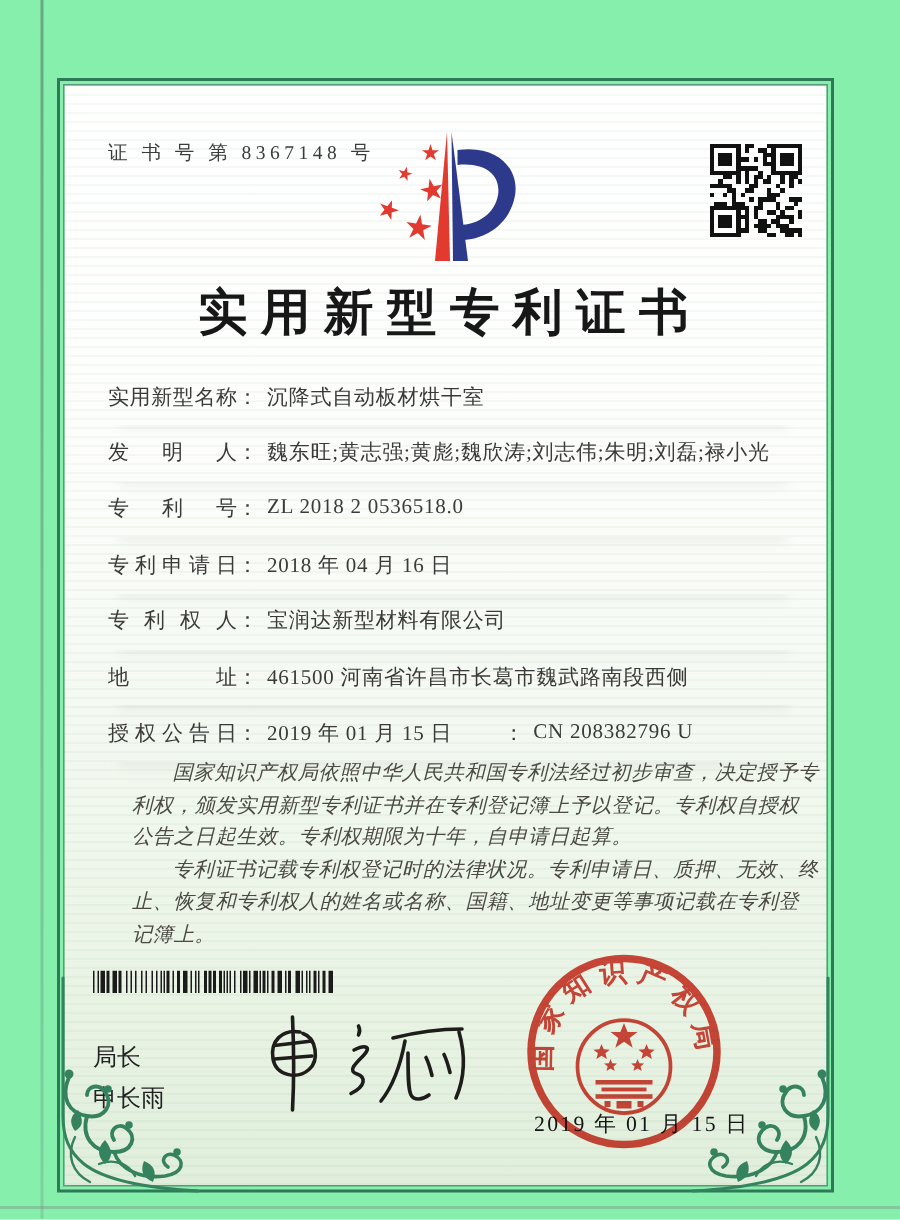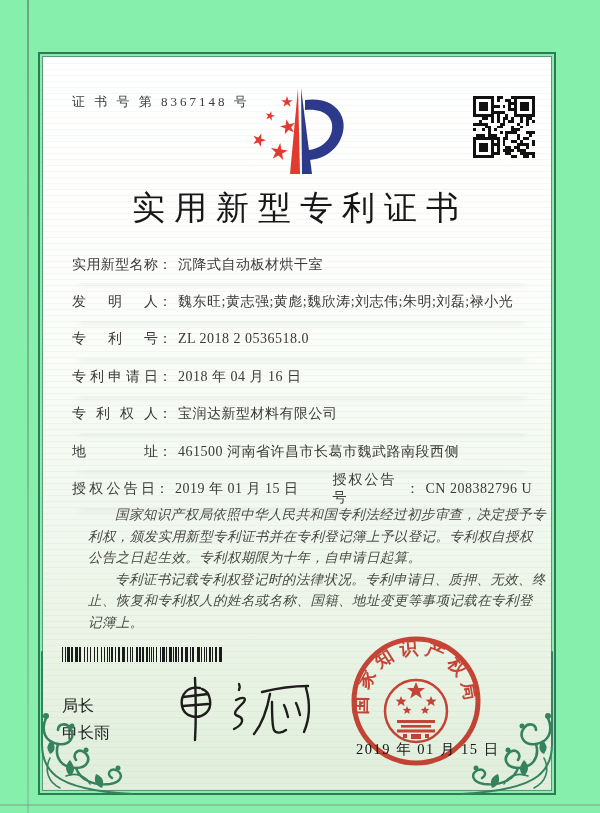--- a/index.html
+++ b/index.html
@@ -19,21 +19,21 @@
   .frame-inner{position:absolute;inset:2px;border:1px solid #5d977a;
     background:
       repeating-linear-gradient(180deg,rgba(110,170,130,.07) 0 1px,rgba(110,170,130,0) 1px 6px),
       linear-gradient(180deg,#ffffff 0%,#fdfefc 32%,#f2f8ef 62%,#e7f2e2 88%,#e0eedb 100%);}
   .flourish{position:absolute;z-index:5;}
   
   .cert-no{position:absolute;left:72px;top:93px;font-size:13px;letter-spacing:3px;color:#3b3b3b;}
   .logo{position:absolute;left:243px;top:80px;}
   .qr{position:absolute;left:471px;top:96px;width:66px;height:62px;}
   .title{position:absolute;left:0;top:186px;width:600px;text-align:center;
-    font-size:33px;font-weight:normal;color:#171717;letter-spacing:9px;}
+    font-size:33px;font-weight:bold;color:#171717;letter-spacing:9px;}
   .fields{position:absolute;left:72px;top:246px;width:460px;font-family:Liberation Serif, serif;}
   .field-row{height:37.4px;display:flex;align-items:center;font-size:14px;color:#3a3a38;
     box-shadow:0 10px 7px -7px rgba(130,140,130,.10);}
   .f-label{display:inline-block;width:86px;text-align:justify;text-align-last:justify;}
   .f-colon{margin-right:6px;}
   .f-value{letter-spacing:.5px;white-space:nowrap;}
   .pair2{margin-left:34px;display:flex;align-items:center;}
   .body-text{position:absolute;left:88px;top:504px;width:458px;font-size:13.5px;
     line-height:21.6px;color:#4a4a42;font-style:italic;}
   .body-text p{margin:0;text-indent:2em;letter-spacing:.4px;}
@@ -289,21 +289,20 @@
     <div class="field-row">
       <span class="f-label">地址</span>
         <span class="f-colon">：</span>
       <span class="f-value">461500 河南省许昌市长葛市魏武路南段西侧</span>
     </div>
     <div class="field-row">
       <span class="f-label">授权公告日</span>
         <span class="f-colon">：</span>
       <span class="f-value">2019 年 01 月 15 日</span>
       <span class="pair2">
-        <span style="letter-spacing:2px">授权公告号</span>
           <span class="f-colon">：</span>
         <span class="f-value">CN 208382796 U</span>
       </span>
     </div>
   </div>
 
   <div class="body-text">
     <p>国家知识产权局依照中华人民共和国专利法经过初步审查，决定授予专利权，颁发实用新型专利证书并在专利登记簿上予以登记。专利权自授权公告之日起生效。专利权期限为十年，自申请日起算。</p>
     <p>专利证书记载专利权登记时的法律状况。专利申请日、质押、无效、终止、恢复和专利权人的姓名或名称、国籍、地址变更等事项记载在专利登记簿上。</p>
   </div>

